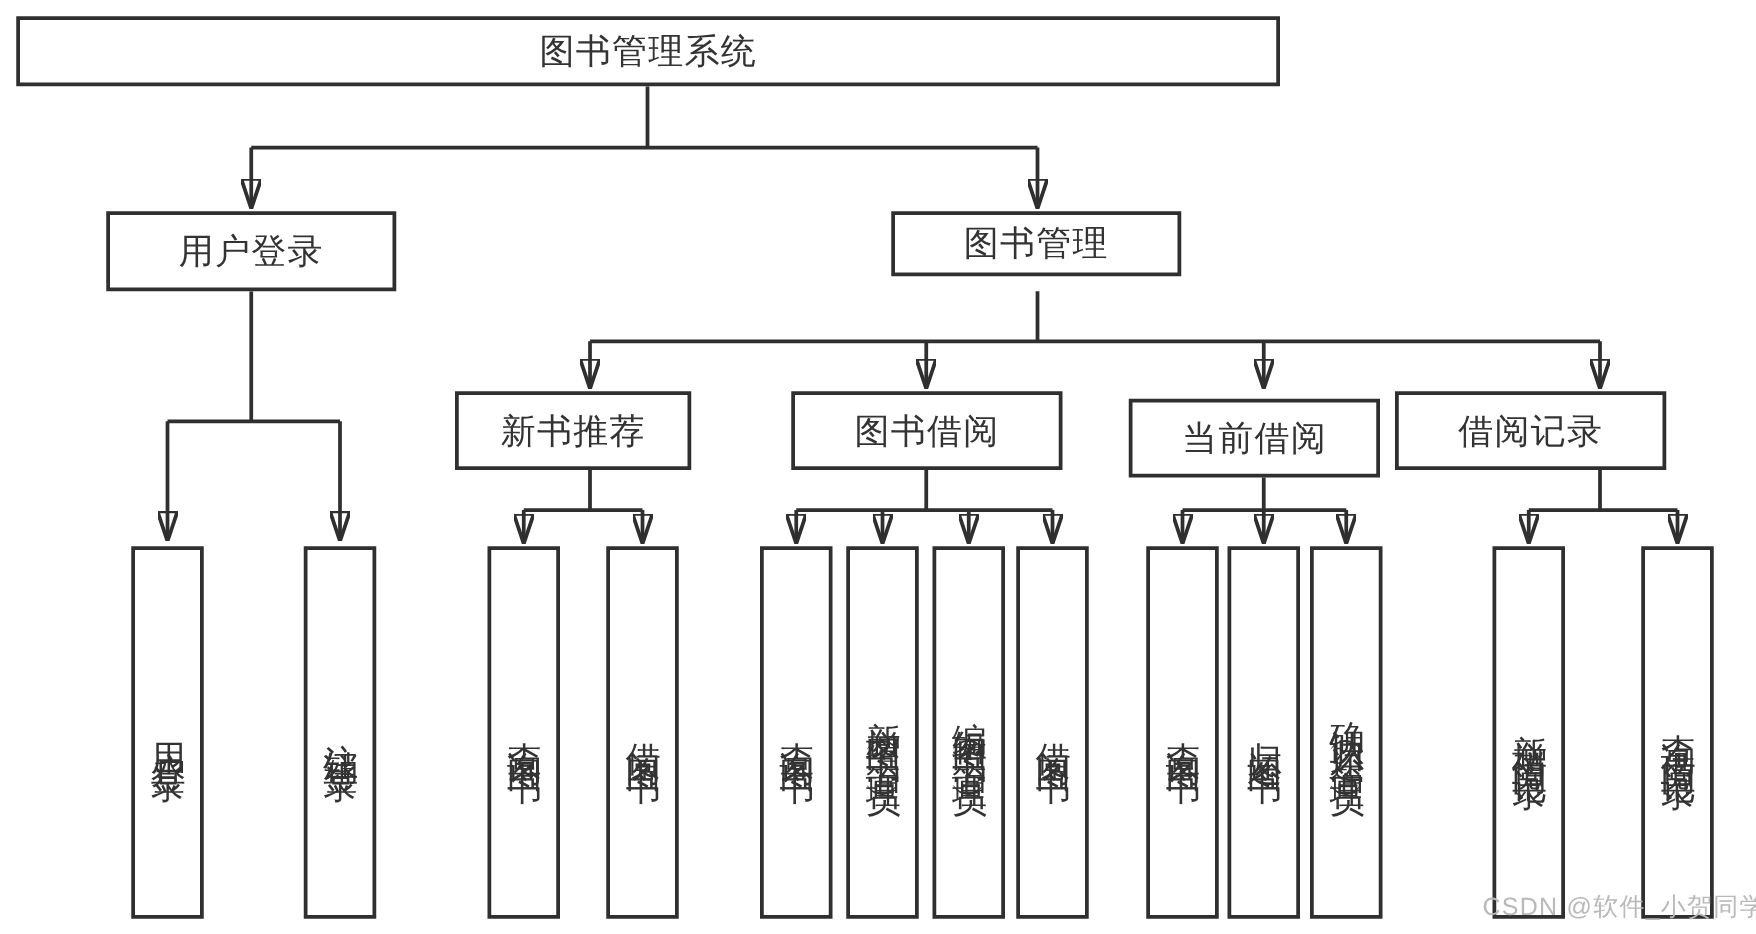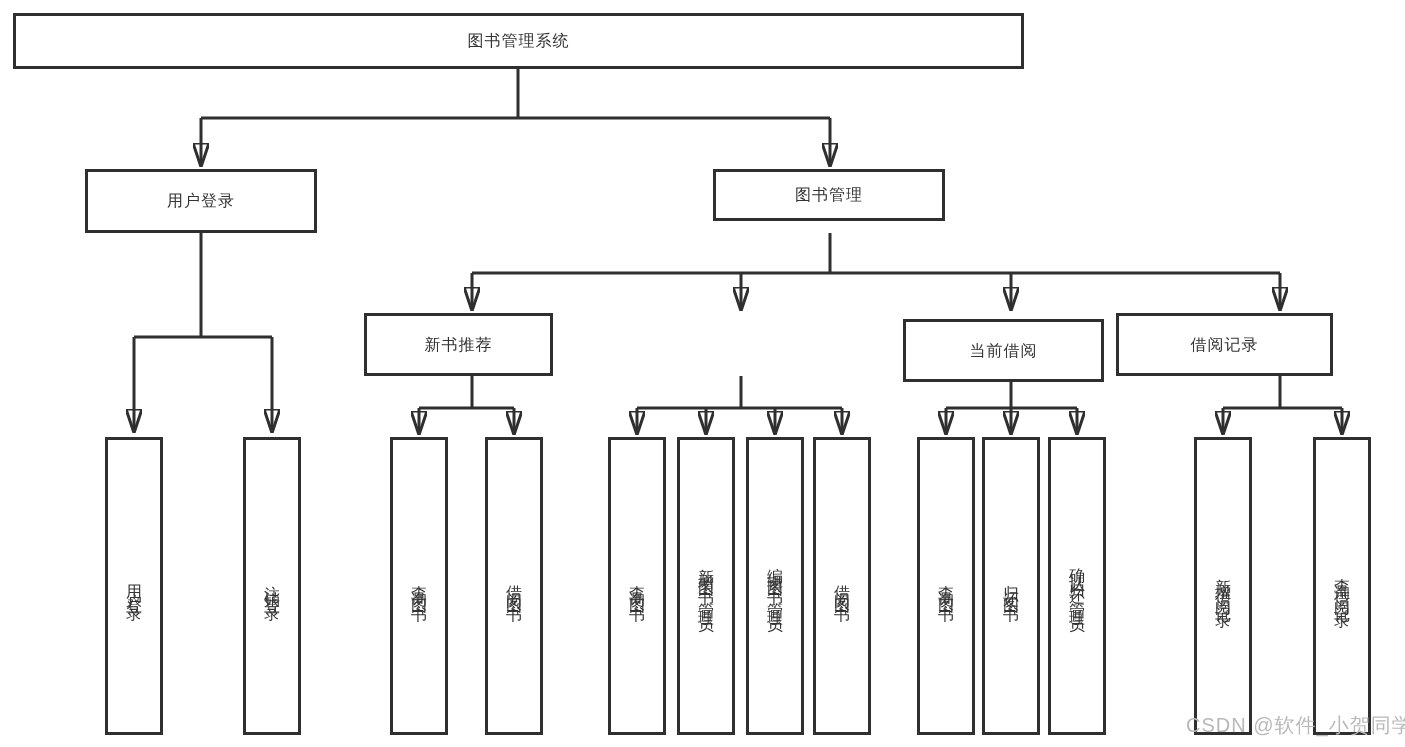--- a/index.html
+++ b/index.html
@@ -31,21 +31,21 @@
     box-sizing: border-box;
     border: 3px solid #2f2f2f;
     background: #ffffff;
     display: flex;
     align-items: center;
     justify-content: center;
     color: #333333;
     z-index: 1;
   }
   .node .lbl {
-    font-size: 16px;
+    font-size: 28px;
     line-height: 1.2;
     white-space: nowrap;
   }
   .node.h .lbl {
     letter-spacing: 1px;
   }
   .node.v .lbl {
     writing-mode: vertical-rl;
     text-orientation: mixed;
     letter-spacing: 7px;
@@ -115,20 +115,23 @@
   <div class="node h" style="left:85px;top:169px;width:232px;height:64px">
     <span class="lbl">用户登录</span>
   </div>
   <div class="node h" style="left:713px;top:169px;width:232px;height:52px">
     <span class="lbl">图书管理</span>
   </div>
 
   <div class="node h" style="left:364px;top:313px;width:189px;height:63px">
     <span class="lbl">新书推荐</span>
   </div>
+  <div class="node h" style="left:633px;top:313px;width:217px;height:63px">
+    <span class="lbl">图书借阅</span>
+  </div>
   <div class="node h" style="left:903px;top:319px;width:201px;height:63px">
     <span class="lbl">当前借阅</span>
   </div>
   <div class="node h" style="left:1116px;top:313px;width:217px;height:63px">
     <span class="lbl">借阅记录</span>
   </div>
 
   <div class="node v" style="left:105px;top:437px;width:58px;height:298px">
     <span class="lbl">用户登录</span>
   </div>

